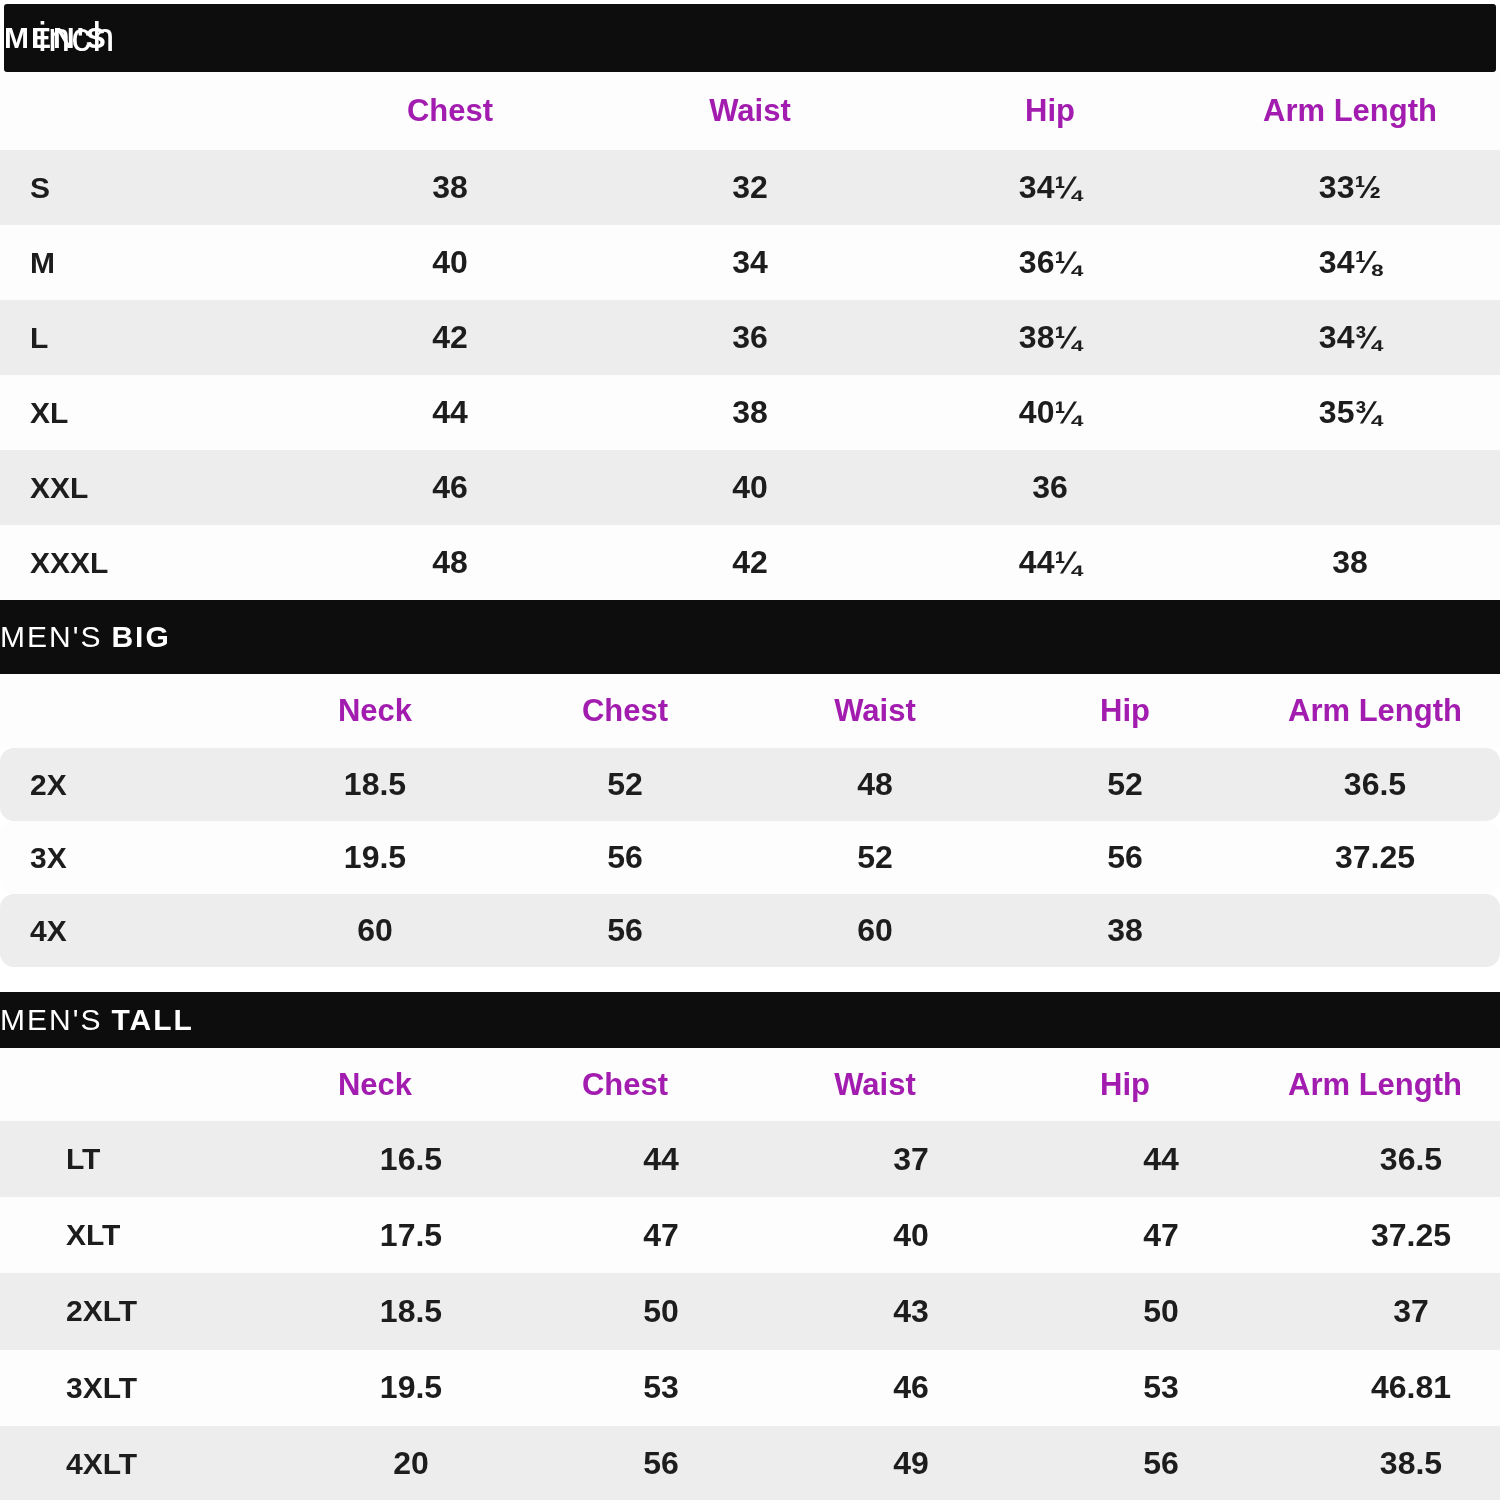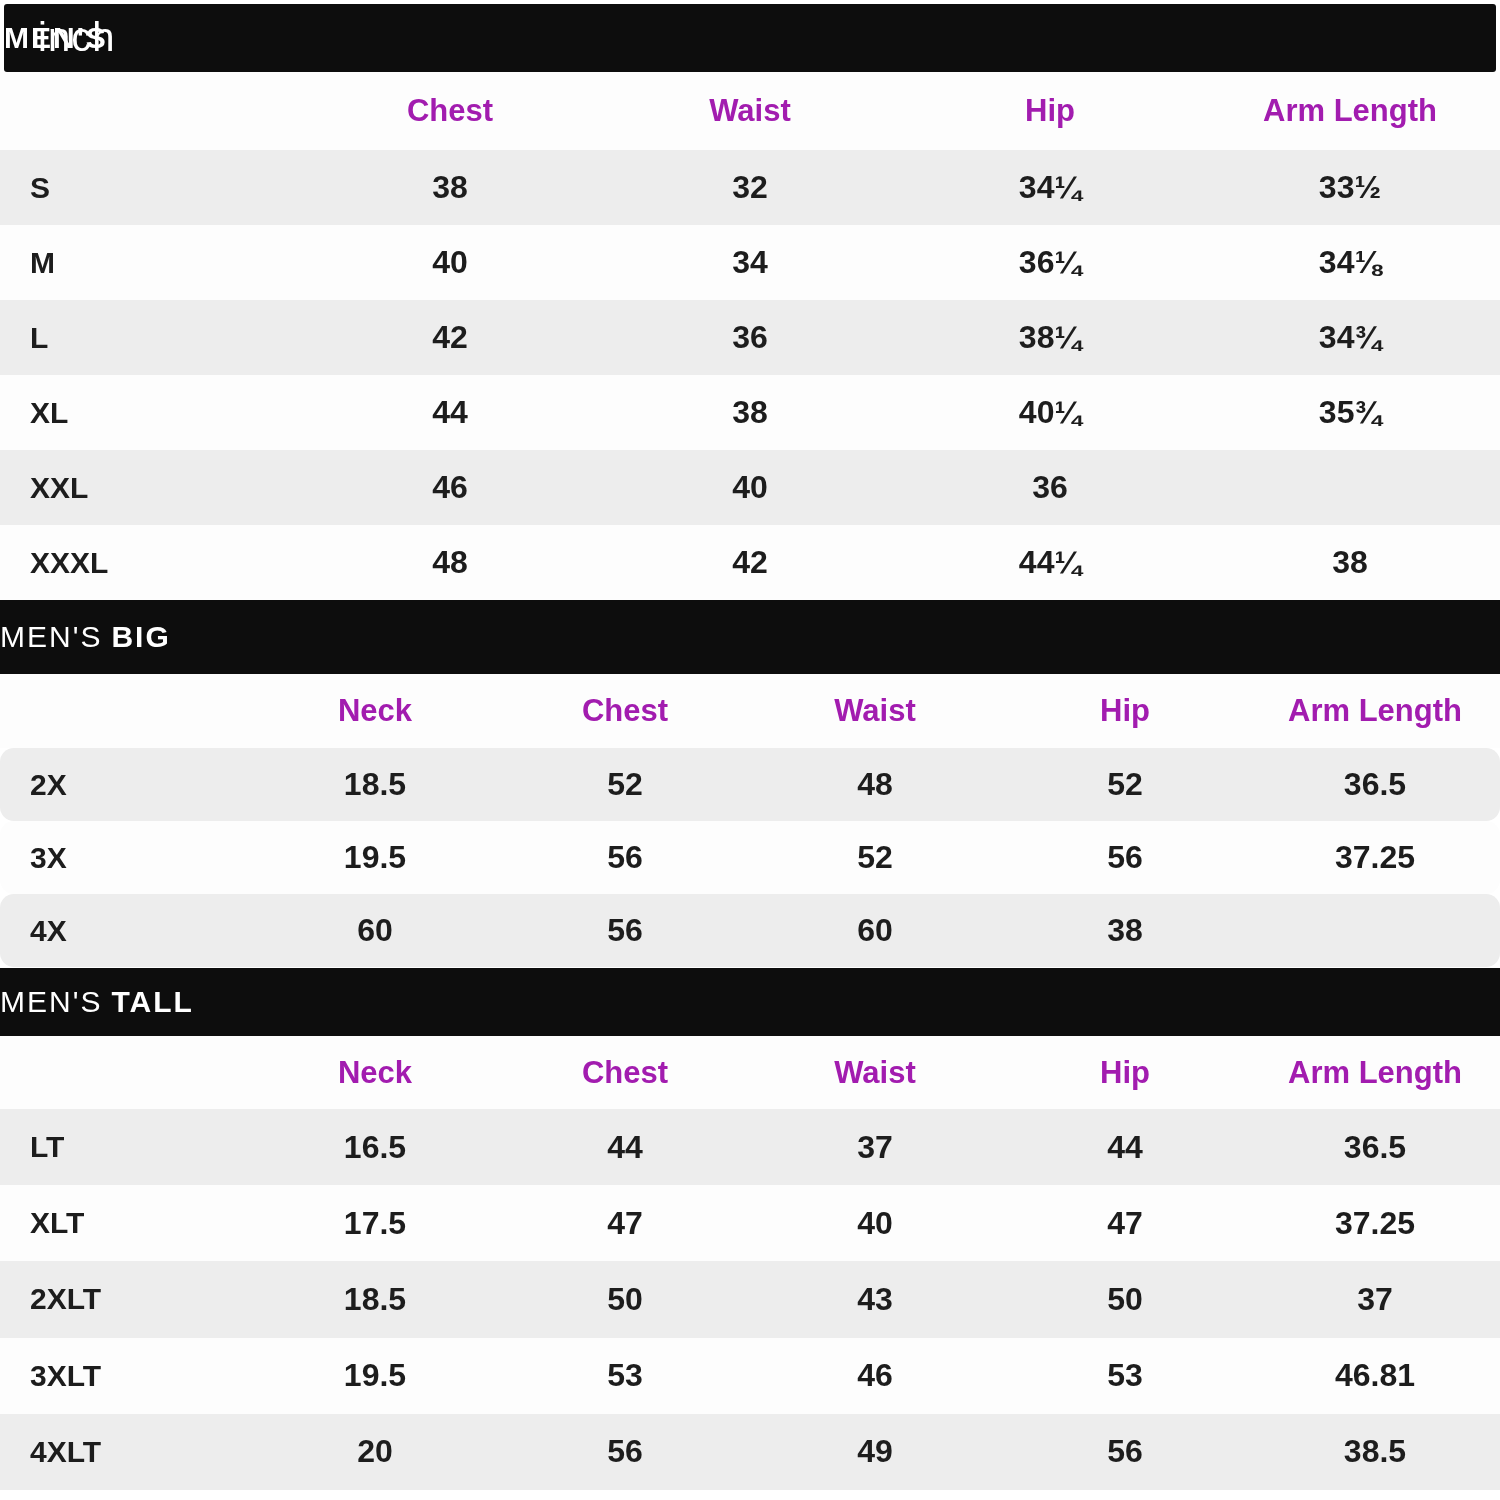--- a/index.html
+++ b/index.html
@@ -15,21 +15,21 @@
   
   .bar {
     background: var(--header-bar-bg, #0d0d0d);
     color: var(--header-bar-text, #ffffff);
     display: flex; align-items: center; justify-content: flex-start;
     position: relative;
     flex: none;
   }
   .t1 .bar { height: 68px; margin: 4px 4px 0 4px; border-radius: 3px; }
   .t2 .bar { height: 74px; }
-  .t3 .bar { height: 68px; margin-top: 1px; }
+  .t3 .bar { height: 56px; margin-top: 25px; }
   .bar-title { font-size: 30px; letter-spacing: 2px; font-weight: 700; }
   .t-prefix { font-weight: 400; }
   .t-prefix:not(:empty) { margin-right: 9px; }
   .t-bold { font-weight: 700; }
   .unit {
     position: absolute; left: 34px; top: 50%; transform: translateY(-52%);
     font-size: 40px; font-weight: 400; letter-spacing: 1px;
   }
 
   
@@ -42,21 +42,21 @@
     white-space: nowrap;
   }
   .label-cell { justify-content: flex-start; padding-left: 30px; font-size: 30px; }
   .header-row { background: #fdfdfd; }
   .header-row .cell { font-size: 31px; color: #a21caf; }
   .t1 .header-row { height: 78px; }
   .t2 .header-row { height: 74px; }
   .t3 .header-row { height: 73px; }
   .t1 .data-row { height: 75px; }
   .t2 .data-row { height: 73px; border-radius: 14px; }
-  .t3 .data-row { height: 76.2px; }
+  .t3 .data-row { height: 76.2px; padding-left: 36px; }
   .shade { background: var(--row-shade, #ededed); }
   .plain { background: var(--row-plain, #fdfdfd); }
   section { display: flex; flex-direction: column; flex: none; }
 </style>
 </head>
 <body style="--header-bar-bg: #0d0d0d; --header-bar-text: #ffffff; --row-shade: #ededed; --row-plain: #fdfdfd; --text: #1d1d1d;">
 
 <div class="page">
 
   <section class="t1">

